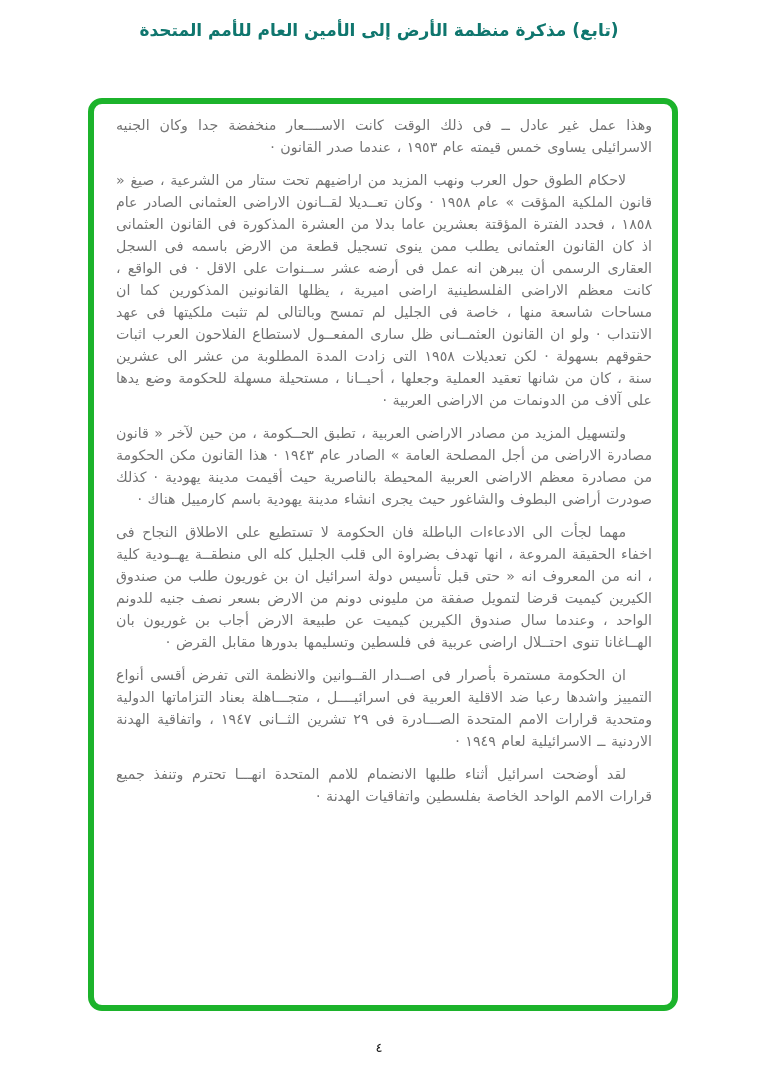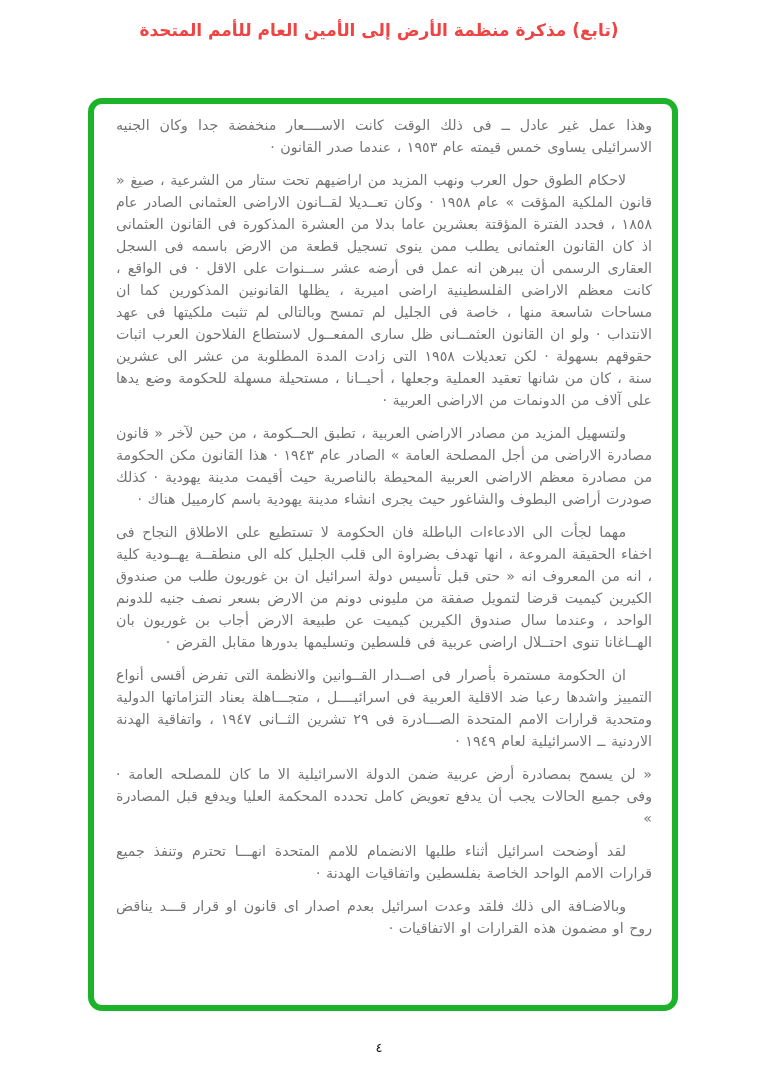--- a/index.html
+++ b/index.html
@@ -16,21 +16,21 @@
     overflow: hidden;
   }
   .header {
     direction: rtl;
     text-align: center;
     padding-top: 20px;
   }
   .title {
     font-size: 17px;
     font-weight: bold;
-    color: #ef4444;
+    color: #0f766e;
     letter-spacing: 0.2px;
   }
   .subtitle {
     margin-top: 12px;
     font-size: 10.5px;
     font-weight: bold;
     color: #1a1a1a;
   }
   .green-box {
     position: absolute;
@@ -79,21 +79,19 @@
     <div class="title">(تابع) مذكرة منظمة الأرض إلى الأمين العام للأمم المتحدة</div>
   </div>
 
   <div class="green-box" style="border-color: rgb(28, 179, 43);">
     <div class="paras" id="paragraphs">
         <p class="no-indent">وهذا عمل غير عادل ــ فى ذلك الوقت كانت الاســــعار منخفضة جدا وكان الجنيه الاسرائيلى يساوى خمس قيمته عام ١٩٥٣ ، عندما صدر القانون ·</p>
         <p>لاحكام الطوق حول العرب ونهب المزيد من اراضيهم تحت ستار من الشرعية ، صيغ « قانون الملكية المؤقت » عام ١٩٥٨ · وكان تعــديلا لقــانون الاراضى العثمانى الصادر عام ١٨٥٨ ، فحدد الفترة المؤقتة بعشرين عاما بدلا من العشرة المذكورة فى القانون العثمانى اذ كان القانون العثمانى يطلب ممن ينوى تسجيل قطعة من الارض باسمه فى السجل العقارى الرسمى أن يبرهن انه عمل فى أرضه عشر ســنوات على الاقل · فى الواقع ، كانت معظم الاراضى الفلسطينية اراضى اميرية ، يظلها القانونين المذكورين كما ان مساحات شاسعة منها ، خاصة فى الجليل لم تمسح وبالتالى لم تثبت ملكيتها فى عهد الانتداب · ولو ان القانون العثمــانى ظل سارى المفعــول لاستطاع الفلاحون العرب اثبات حقوقهم بسهولة · لكن تعديلات ١٩٥٨ التى زادت المدة المطلوبة من عشر الى عشرين سنة ، كان من شانها تعقيد العملية وجعلها ، أحيــانا ، مستحيلة مسهلة للحكومة وضع يدها على آلاف من الدونمات من الاراضى العربية ·</p>
         <p>ولتسهيل المزيد من مصادر الاراضى العربية ، تطبق الحــكومة ، من حين لآخر « قانون مصادرة الاراضى من أجل المصلحة العامة » الصادر عام ١٩٤٣ · هذا القانون مكن الحكومة من مصادرة معظم الاراضى العربية المحيطة بالناصرية حيث أقيمت مدينة يهودية · كذلك صودرت أراضى البطوف والشاغور حيث يجرى انشاء مدينة يهودية باسم كارمييل هناك ·</p>
         <p>مهما لجأت الى الادعاءات الباطلة فان الحكومة لا تستطيع على الاطلاق النجاح فى اخفاء الحقيقة المروعة ، انها تهدف بضراوة الى قلب الجليل كله الى منطقــة يهــودية كلية ، انه من المعروف انه « حتى قبل تأسيس دولة اسرائيل ان بن غوريون طلب من صندوق الكيرين كيميت قرضا لتمويل صفقة من مليونى دونم من الارض بسعر نصف جنيه للدونم الواحد ، وعندما سال صندوق الكيرين كيميت عن طبيعة الارض أجاب بن غوريون بان الهــاغانا تنوى احتــلال اراضى عربية فى فلسطين وتسليمها بدورها مقابل القرض ·</p>
         <p>ان الحكومة مستمرة بأصرار فى اصــدار القــوانين والانظمة التى تفرض أقسى أنواع التمييز واشدها رعبا ضد الاقلية العربية فى اسرائيــــل ، متجـــاهلة بعناد التزاماتها الدولية ومتحدية قرارات الامم المتحدة الصـــادرة فى ٢٩ تشرين الثــانى ١٩٤٧ ، واتفاقية الهدنة الاردنية ــ الاسرائيلية لعام ١٩٤٩ ·</p>
-        <p class="no-indent">« لن يسمح بمصادرة أرض عربية ضمن الدولة الاسرائيلية الا ما كان للمصلحه العامة · وفى جميع الحالات يجب أن يدفع تعويض كامل تحدده المحكمة العليا ويدفع قبل المصادرة »</p>
         <p>لقد أوضحت اسرائيل أثناء طلبها الانضمام للامم المتحدة انهـــا تحترم وتنفذ جميع قرارات الامم الواحد الخاصة بفلسطين واتفاقيات الهدنة ·</p>
-        <p>وبالاضـافة الى ذلك فلقد وعدت اسرائيل بعدم اصدار اى قانون او قرار قـــد يناقض روح او مضمون هذه القرارات او الاتفاقيات ·</p>
       </div>
   </div>
 
   <div class="page-number">٤</div>
 
 </div>
 
 </body></html>

